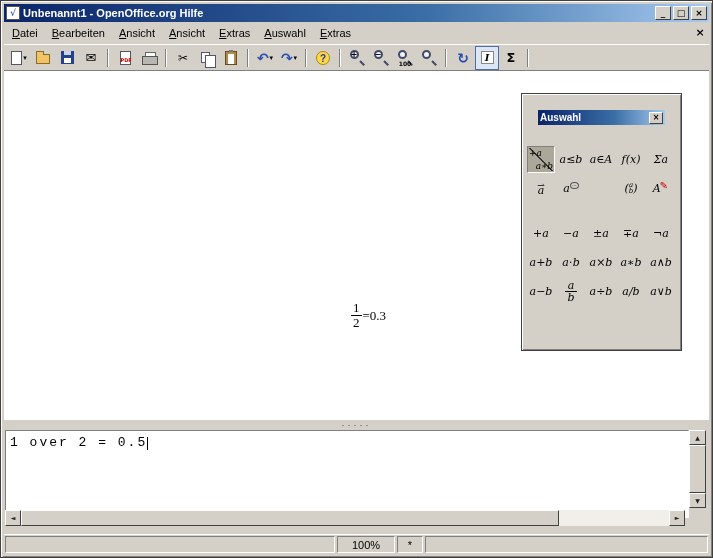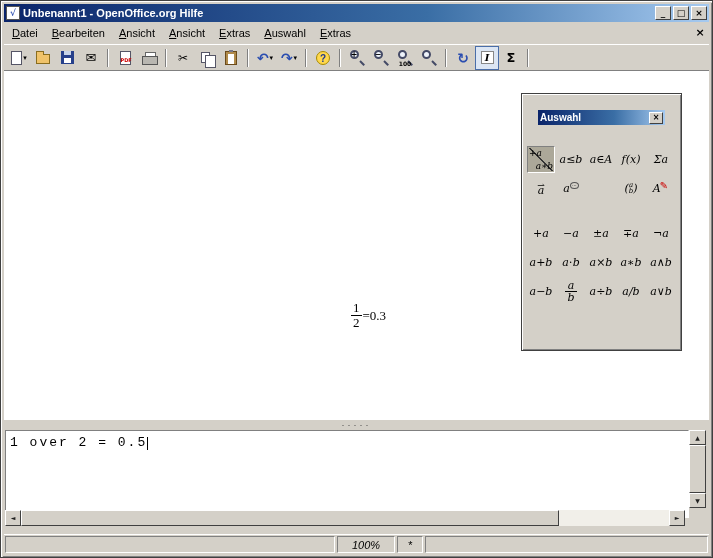--- a/index.html
+++ b/index.html
@@ -123,21 +123,21 @@
     display:flex;flex-direction:column;}
   .vscroll .sb-btn{width:17px;height:15px;}
   .vscroll .vthumb{flex:1;background:#d4d0c8;border:1px solid;border-color:#fff #404040 #404040 #fff;}
   .hscroll{position:absolute;left:4px;top:509px;width:680px;height:16px;background:#f1efe9;
     display:flex;}
   .hscroll .sb-btn{width:16px;height:16px;}
   .hthumb{width:538px;background:#d4d0c8;border:1px solid;border-color:#fff #404040 #404040 #fff;}
   .htrack{flex:1;}
   
   .statusbar{position:absolute;left:3px;right:3px;bottom:3px;height:20px;
-    display:flex;align-items:center;padding:1px 1px;font-size:11px;border-top:1px solid #fff;font-style:italic;}
+    display:flex;align-items:center;padding:1px 1px;font-size:11px;border-top:1px solid #fff;}
   .cell{height:17px;border:1px solid;border-color:#808080 #fff #fff #808080;
     display:flex;align-items:center;justify-content:center;margin-right:2px;}
   .cell.main{width:330px;}
   .cell.zoom{width:58px;}
   .cell.mod{width:26px;}
   .cell.fill{flex:1;margin-right:0;}
 </style>
 </head>
 <body>
 

